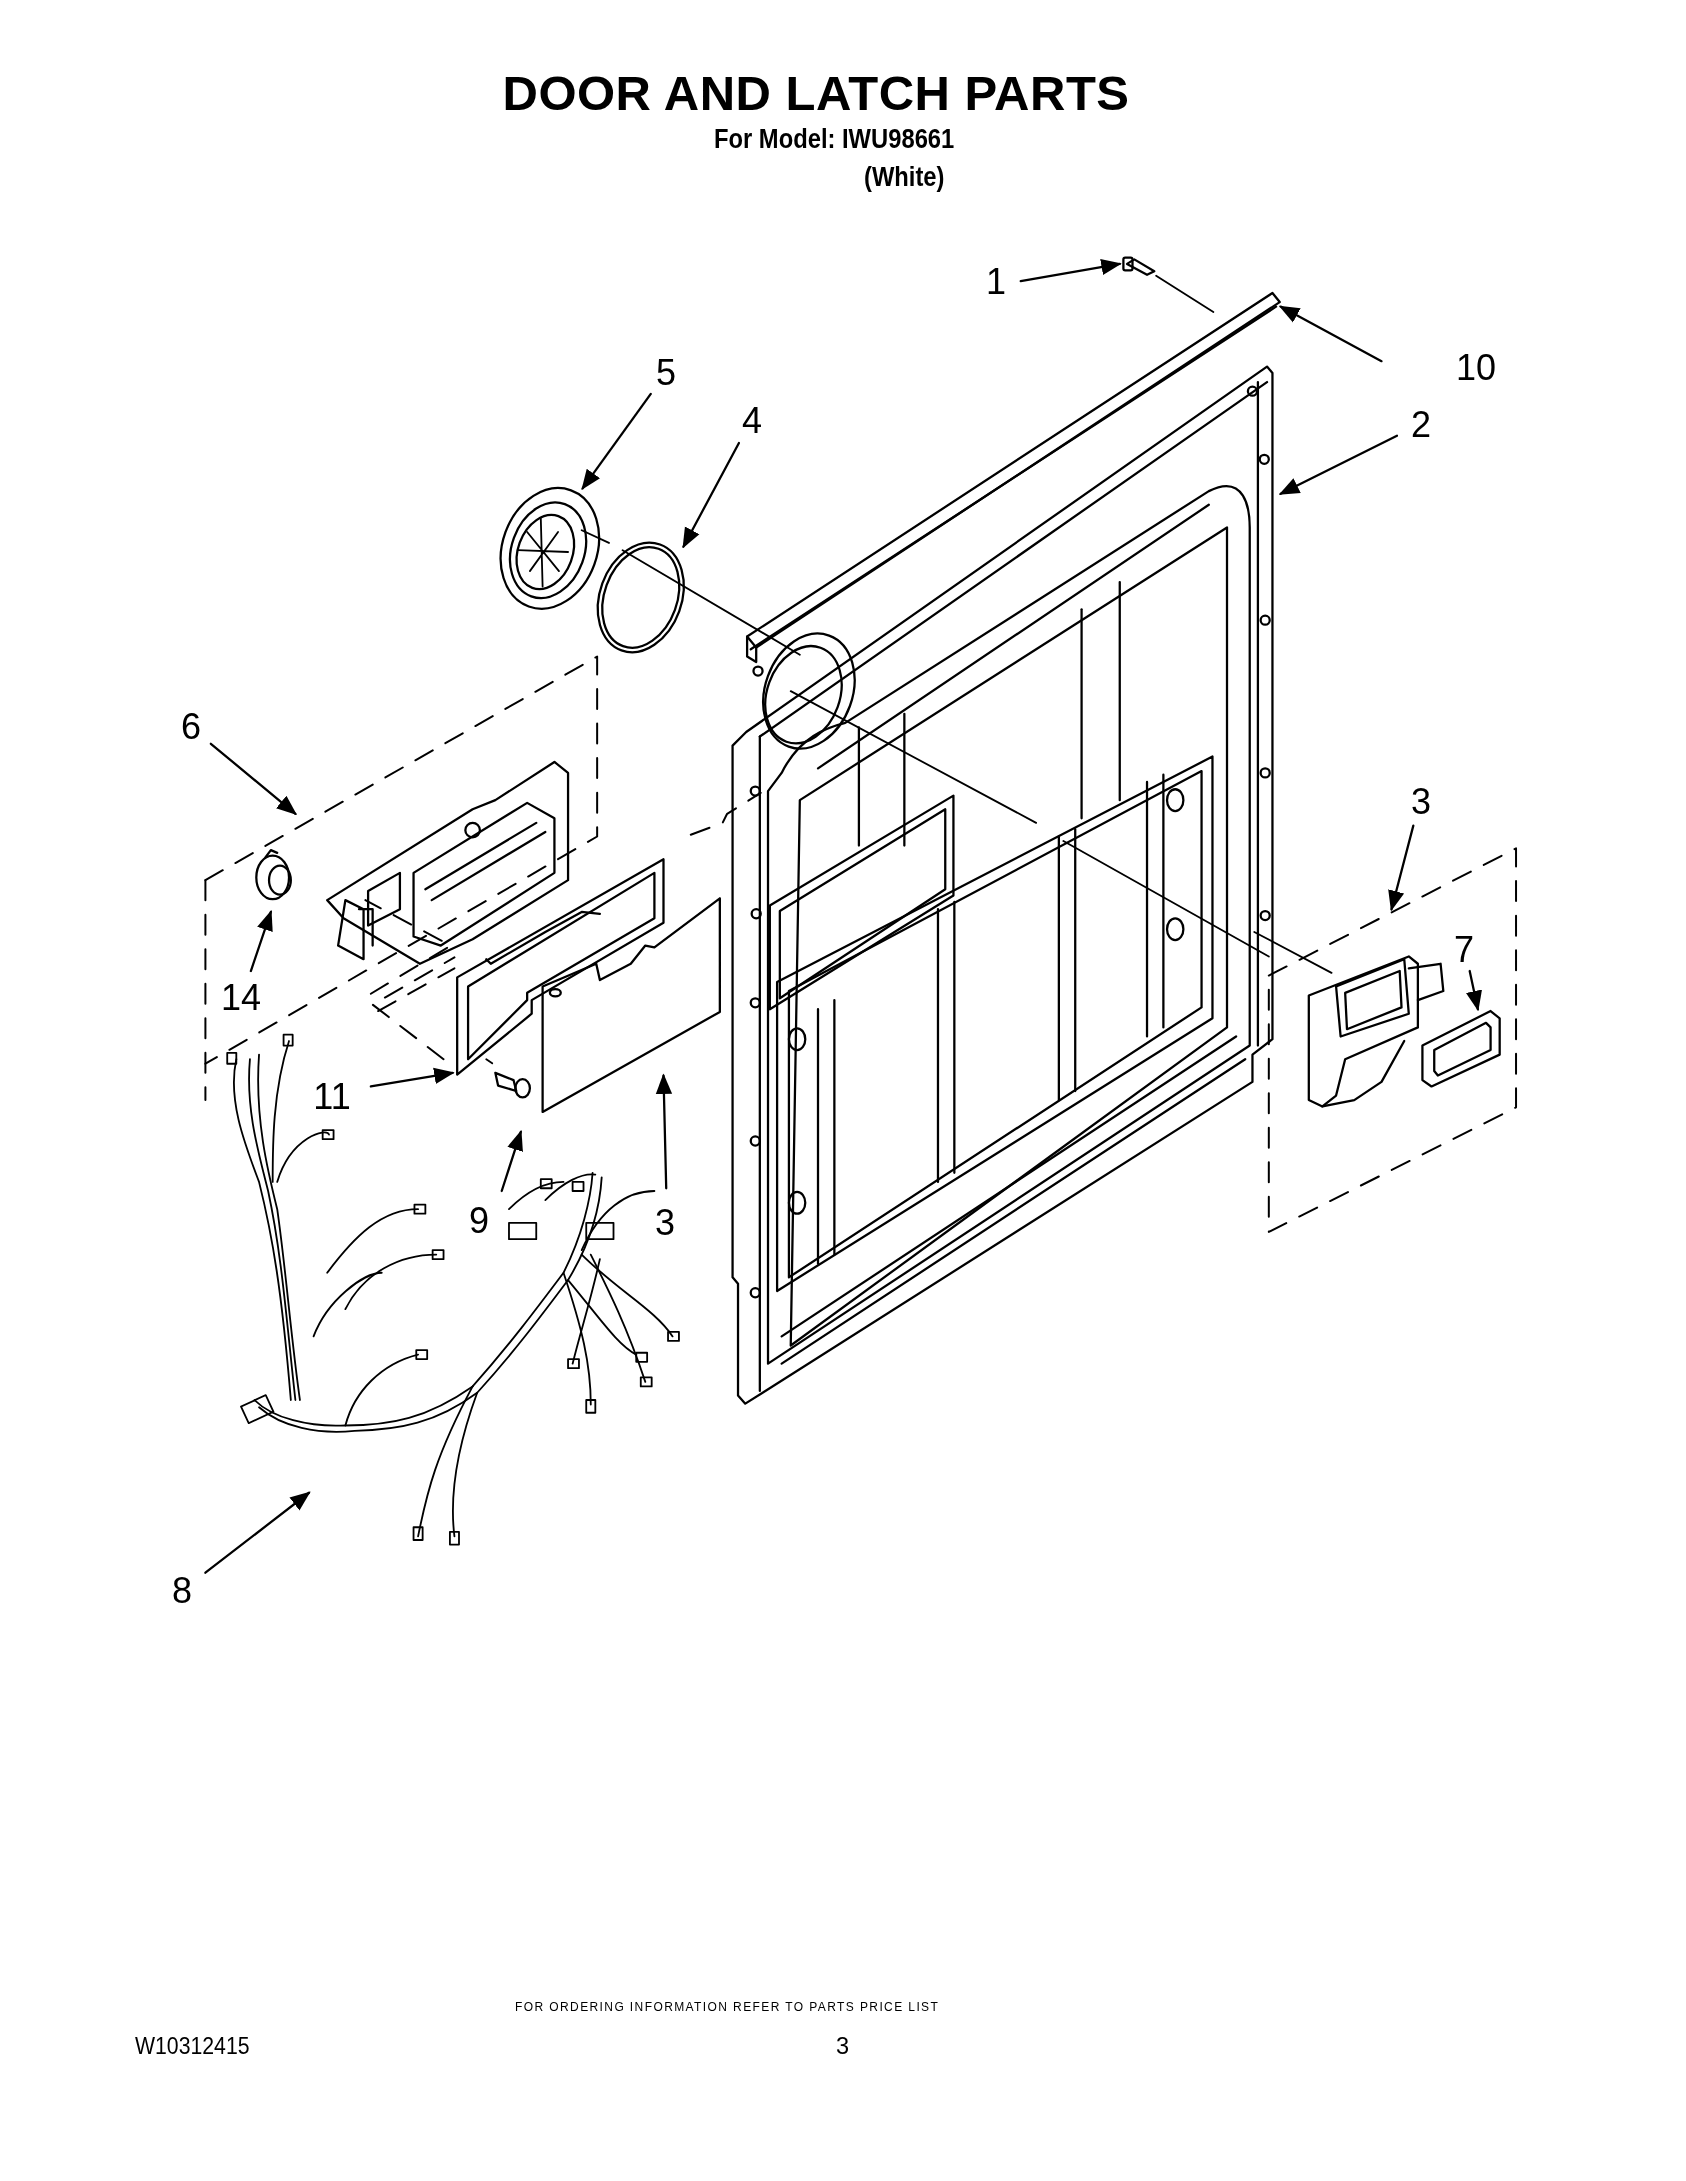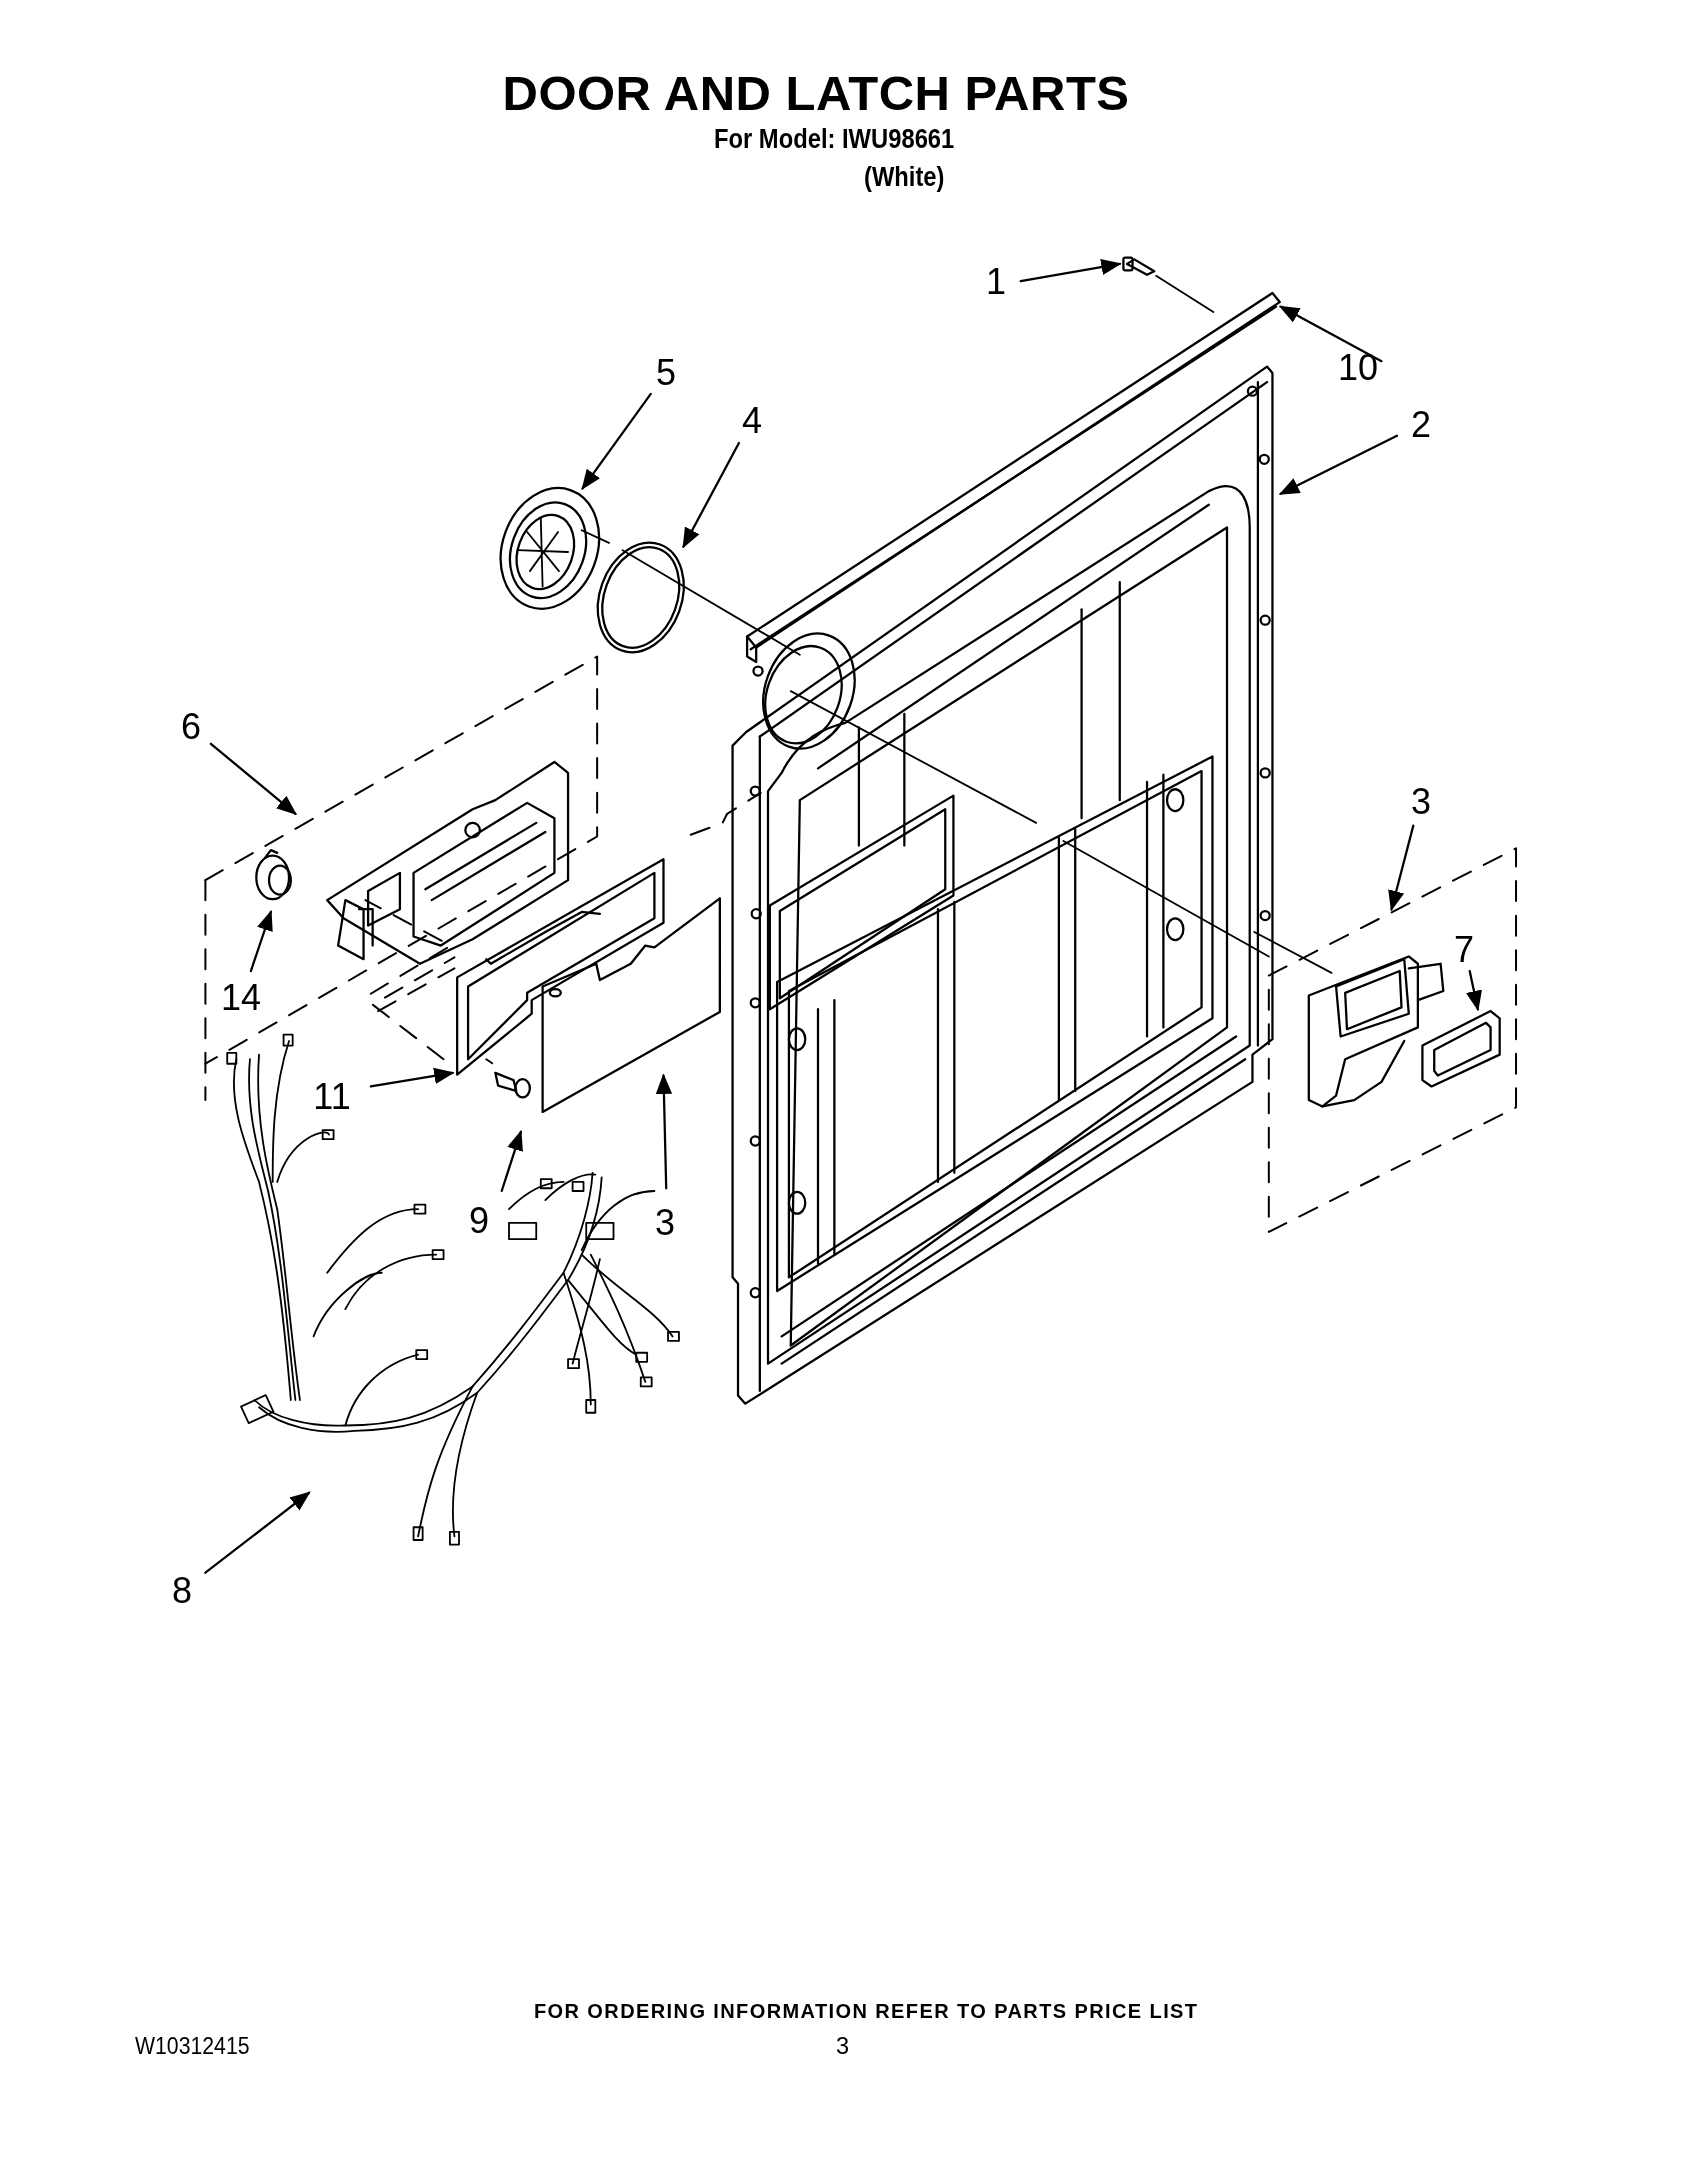--- a/index.html
+++ b/index.html
@@ -1,21 +1,21 @@
 <!DOCTYPE html>
 <html style="font-size:14.5px"><head>
 <meta charset="utf-8">
 <style>
   html, body { margin: 0; padding: 0; background: #ffffff; }
   body { width: 1686px; height: 2182px; position: relative; overflow: hidden; font-family: "Liberation Sans", sans-serif; color: #000; }
   .title { position: absolute; left: 0; width: 1632px; top: 65px; text-align: center; font-weight: bold; font-size: 49px; letter-spacing: 0.5px; }
   .subtitle { position: absolute; left: 714px; top: 124px; font-weight: bold; font-size: 27px; transform: scaleX(0.88); transform-origin: left top; }
   .color-note { position: absolute; left: 864px; top: 162px; font-weight: bold; font-size: 27px; transform: scaleX(0.88); transform-origin: left top; }
   .callout { position: absolute; font-size: 36px; line-height: 36px; transform: translate(-50%, -50%); }
-  .footer-note { position: absolute; left: 534px; top: 2000px; font-weight: bold; font-size: 20px; letter-spacing: 1.4px; }
+  .footer-note { position: absolute; left: 515px; top: 2000px; font-weight: normal; font-size: 12px; letter-spacing: 1.4px; }
   .doc-number { position: absolute; left: 135px; top: 2033px; font-size: 23.6px; transform: scaleX(0.9); transform-origin: left top; }
   .page-number { position: absolute; left: 836px; top: 2033px; font-size: 23.6px; }
   svg.diagram { position: absolute; left: 0; top: 0; }
 </style>
 </head>
 <body>
 
 <div class="title">DOOR AND LATCH PARTS</div>
 <div class="subtitle">For Model: IWU98661</div>
 <div class="color-note">(White)</div>
@@ -228,21 +228,21 @@
 
 <div class="callout" style="left:996px;top:282px">1</div>
 <div class="callout" style="left:1421px;top:425px">2</div>
 <div class="callout" style="left:1421px;top:802px">3</div>
 <div class="callout" style="left:752px;top:421px">4</div>
 <div class="callout" style="left:666px;top:373px">5</div>
 <div class="callout" style="left:191px;top:727px">6</div>
 <div class="callout" style="left:1464px;top:950px">7</div>
 <div class="callout" style="left:182px;top:1591px">8</div>
 <div class="callout" style="left:479px;top:1221px">9</div>
-<div class="callout" style="left:1358px;top:368px">10</div>
+<div class="callout" style="left:1476px;top:368px">10</div>
 <div class="callout" style="left:332px;top:1097px">11</div>
 <div class="callout" style="left:665px;top:1223px">3</div>
 <div class="callout" style="left:241px;top:998px">14</div>
 
 <div class="footer-note">FOR ORDERING INFORMATION REFER TO PARTS PRICE LIST</div>
 <div class="doc-number">W10312415</div>
 <div class="page-number">3</div>
 
 
 </body></html>

